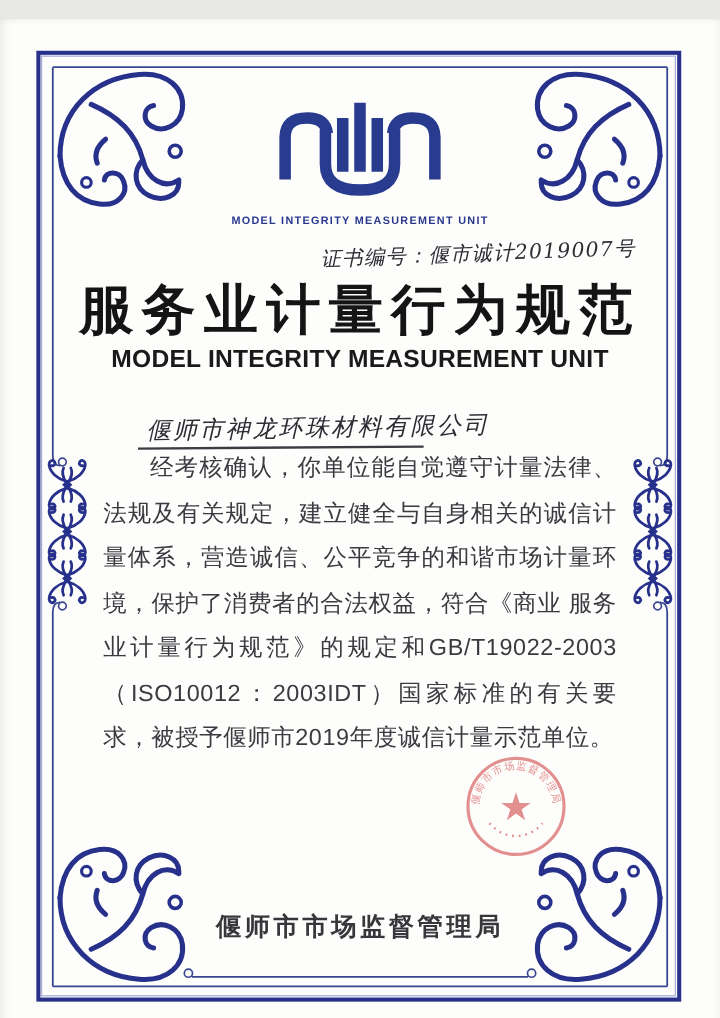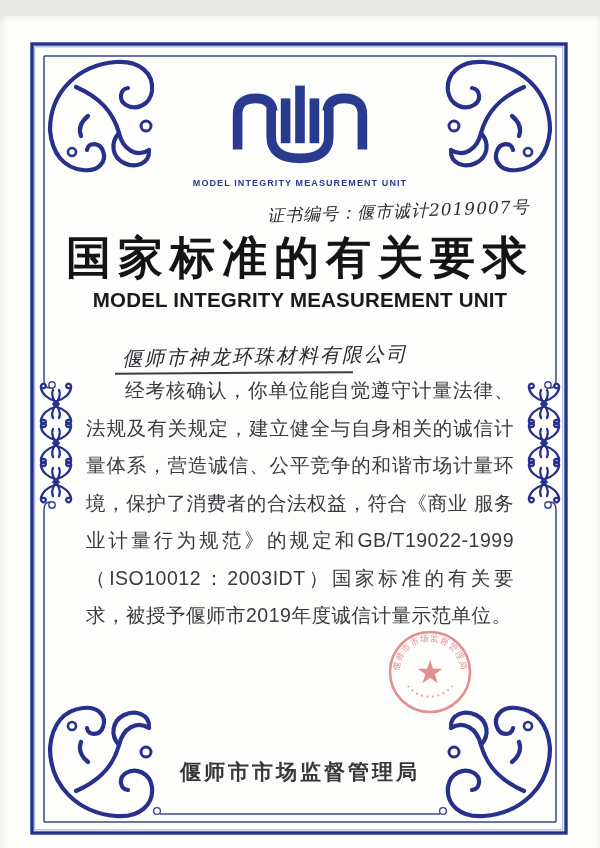--- a/index.html
+++ b/index.html
@@ -132,27 +132,27 @@
         <path d="M118,28 V84"></path>
       </g>
     </svg>
     <div class="logo-caption">MODEL INTEGRITY MEASUREMENT UNIT</div>
   </div>
 
   <div class="certno hand">
     <span>证书编号：</span><span>偃市诚计2019007号</span>
   </div>
 
-  <h1 class="title-cn">国家标准的有关要求</h1>
+  <h1 class="title-cn">服务业计量行为规范</h1>
   <div class="title-en">MODEL INTEGRITY MEASUREMENT UNIT</div>
 
   <div class="company hand">偃师市神龙环珠材料有限公司</div>
   <div class="company-underline"></div>
 
-  <p class="body-text">经考核确认，你单位能自觉遵守计量法律、法规及有关规定，建立健全与自身相关的诚信计量体系，营造诚信、公平竞争的和谐市场计量环境，保护了消费者的合法权益，符合《商业 服务业计量行为规范》的规定和GB/T19022-1999（ISO10012：2003IDT）国家标准的有关要求，被授予偃师市2019年度诚信计量示范单位。</p>
+  <p class="body-text">经考核确认，你单位能自觉遵守计量法律、法规及有关规定，建立健全与自身相关的诚信计量体系，营造诚信、公平竞争的和谐市场计量环境，保护了消费者的合法权益，符合《商业 服务业计量行为规范》的规定和GB/T19022-2003（ISO10012：2003IDT）国家标准的有关要求，被授予偃师市2019年度诚信计量示范单位。</p>
 
 
   <svg class="seal" width="100" height="100" viewBox="0 0 100 100">
     <defs>
       <path id="sealArcTop" d="M19,50 a31,31 0 1 1 62,0" fill="none"></path>
       <path id="sealArcBot" d="M28,64 a28,28 0 0 0 44,0" fill="none"></path>
     </defs>
     <circle cx="50" cy="50" r="40" fill="none" stroke="#dc7272" stroke-width="2.6"></circle>
     <text x="50" y="61" font-size="32" text-anchor="middle" fill="#dc7272">★</text>
     <text font-size="8.5" fill="#dc7272" letter-spacing="1">

